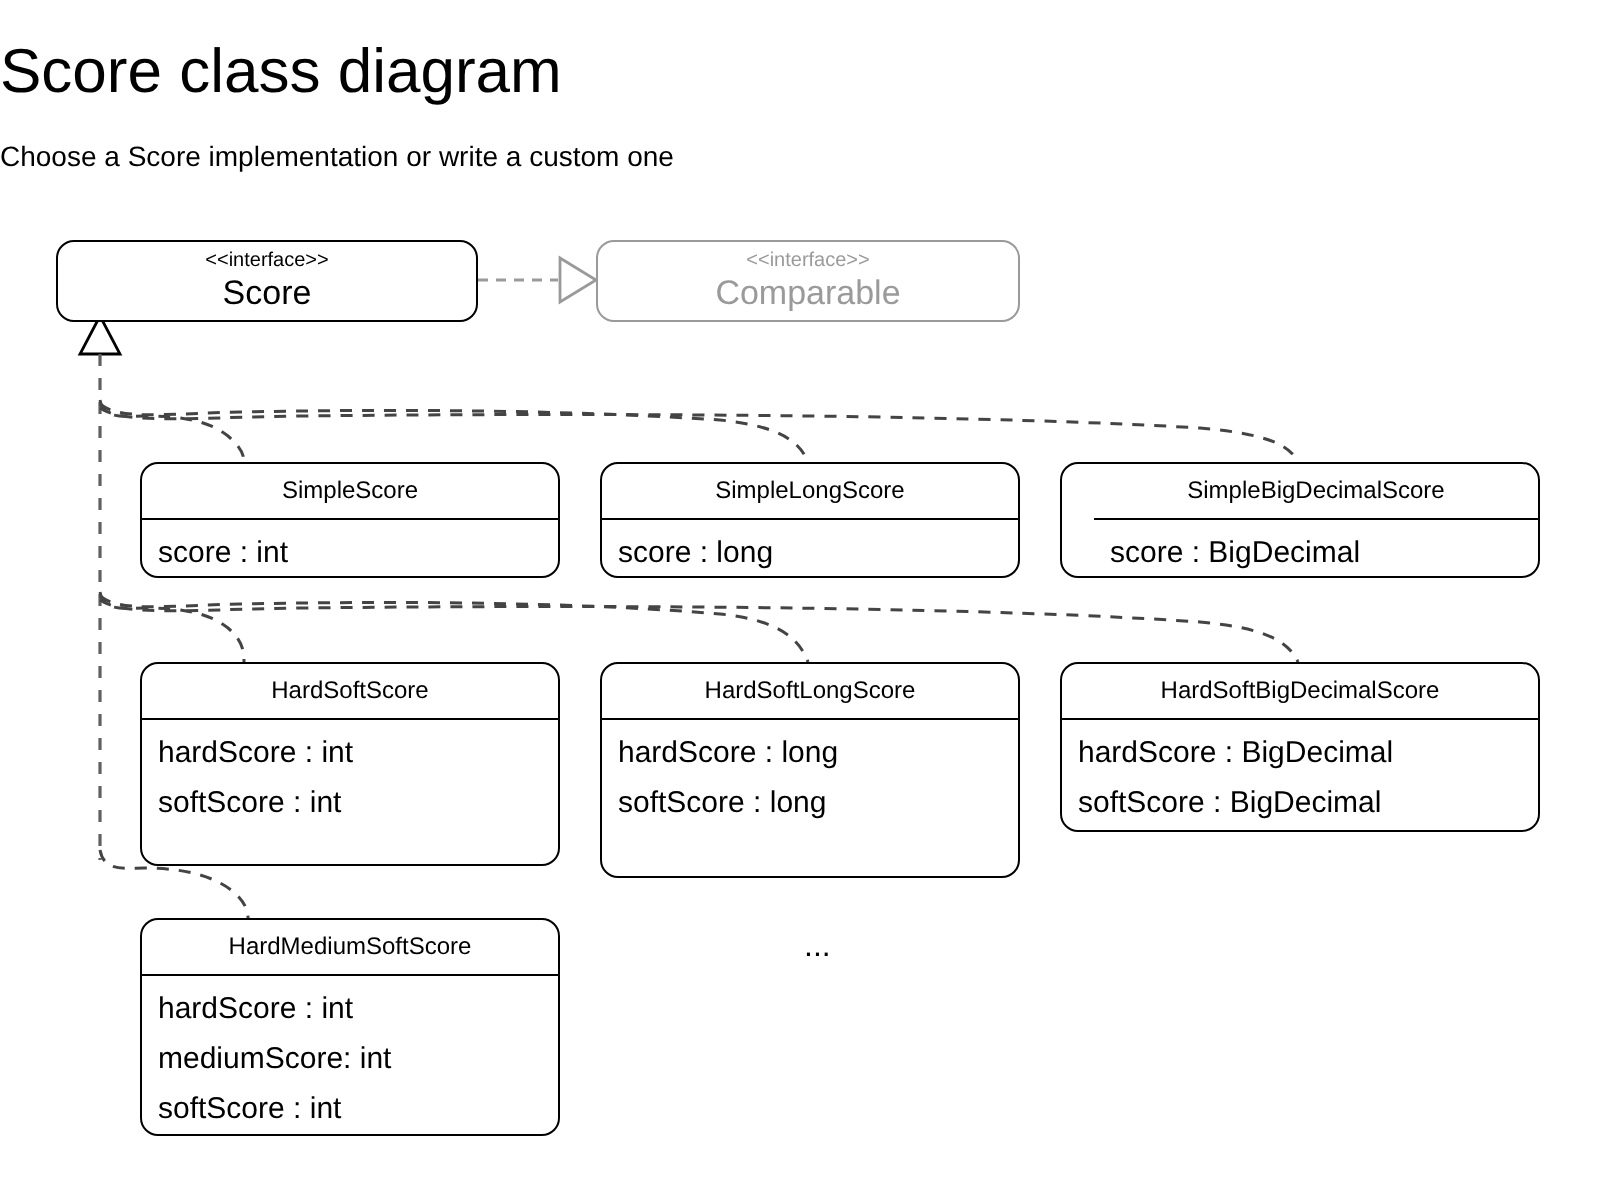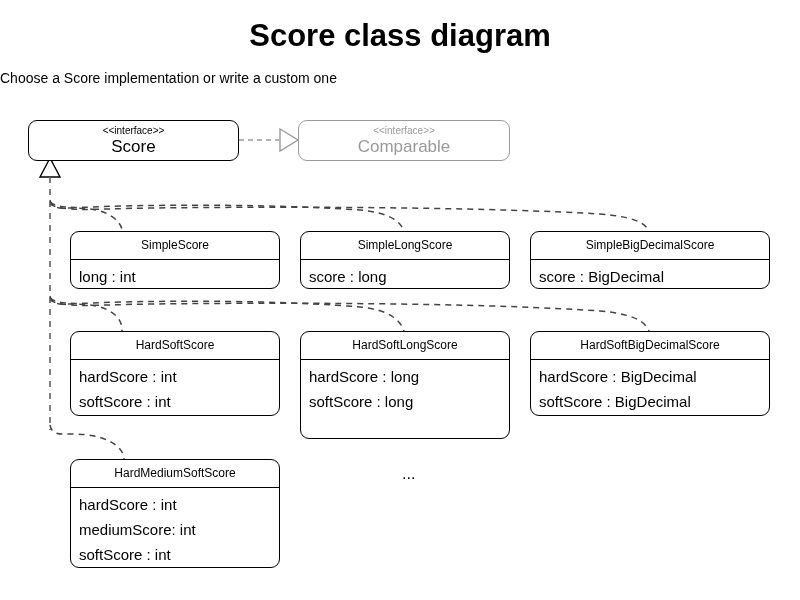--- a/index.html
+++ b/index.html
@@ -29,23 +29,22 @@
     width: 800px;
     height: 600px;
     pointer-events: none;
   }
 
   .title {
     position: absolute;
     left: 0;
     top: 18px;
     width: 800px;
-    text-align: center;
     font-size: 31px;
-    font-weight: bold;
+    font-weight: normal;
     letter-spacing: 0px;
     color: #000;
     white-space: nowrap;
   }
   .subtitle {
     position: absolute;
     left: 0;
     top: 70px;
     width: 800px;
     text-align: left;
@@ -162,39 +161,39 @@
   </div>
 
   <div class="iface muted" style="left:298px; top:120px; width:212px; height:41px;">
     <span class="stereo">&lt;&lt;interface&gt;&gt;</span>
     <span class="iname">Comparable</span>
   </div>
 
   <div class="clsbox" style="left:70px; top:231px; width:210px; height:58px;">
     <span class="cname">SimpleScore</span>
     <span class="attrs">
-      <span class="attr">long : int</span>
+      <span class="attr">score : int</span>
     </span>
   </div>
 
   <div class="clsbox" style="left:300px; top:231px; width:210px; height:58px;">
     <span class="cname">SimpleLongScore</span>
     <span class="attrs">
       <span class="attr">score : long</span>
     </span>
   </div>
 
-  <div class="clsbox" style="left:530px; top:231px; width:240px; height:58px;">
+  <div class="clsbox" style="left:530px; top:231px; width:240px; height:58px;padding-left:16px;">
     <span class="cname">SimpleBigDecimalScore</span>
     <span class="attrs">
       <span class="attr">score : BigDecimal</span>
     </span>
   </div>
 
-  <div class="clsbox" style="left:70px; top:331px; width:210px; height:85px;">
+  <div class="clsbox" style="left:70px; top:331px; width:210px; height:102px;">
     <span class="cname">HardSoftScore</span>
     <span class="attrs">
       <span class="attr">hardScore : int</span>
       <span class="attr">softScore : int</span>
     </span>
   </div>
 
   <div class="clsbox" style="left:300px; top:331px; width:210px; height:108px;">
     <span class="cname">HardSoftLongScore</span>
     <span class="attrs">

